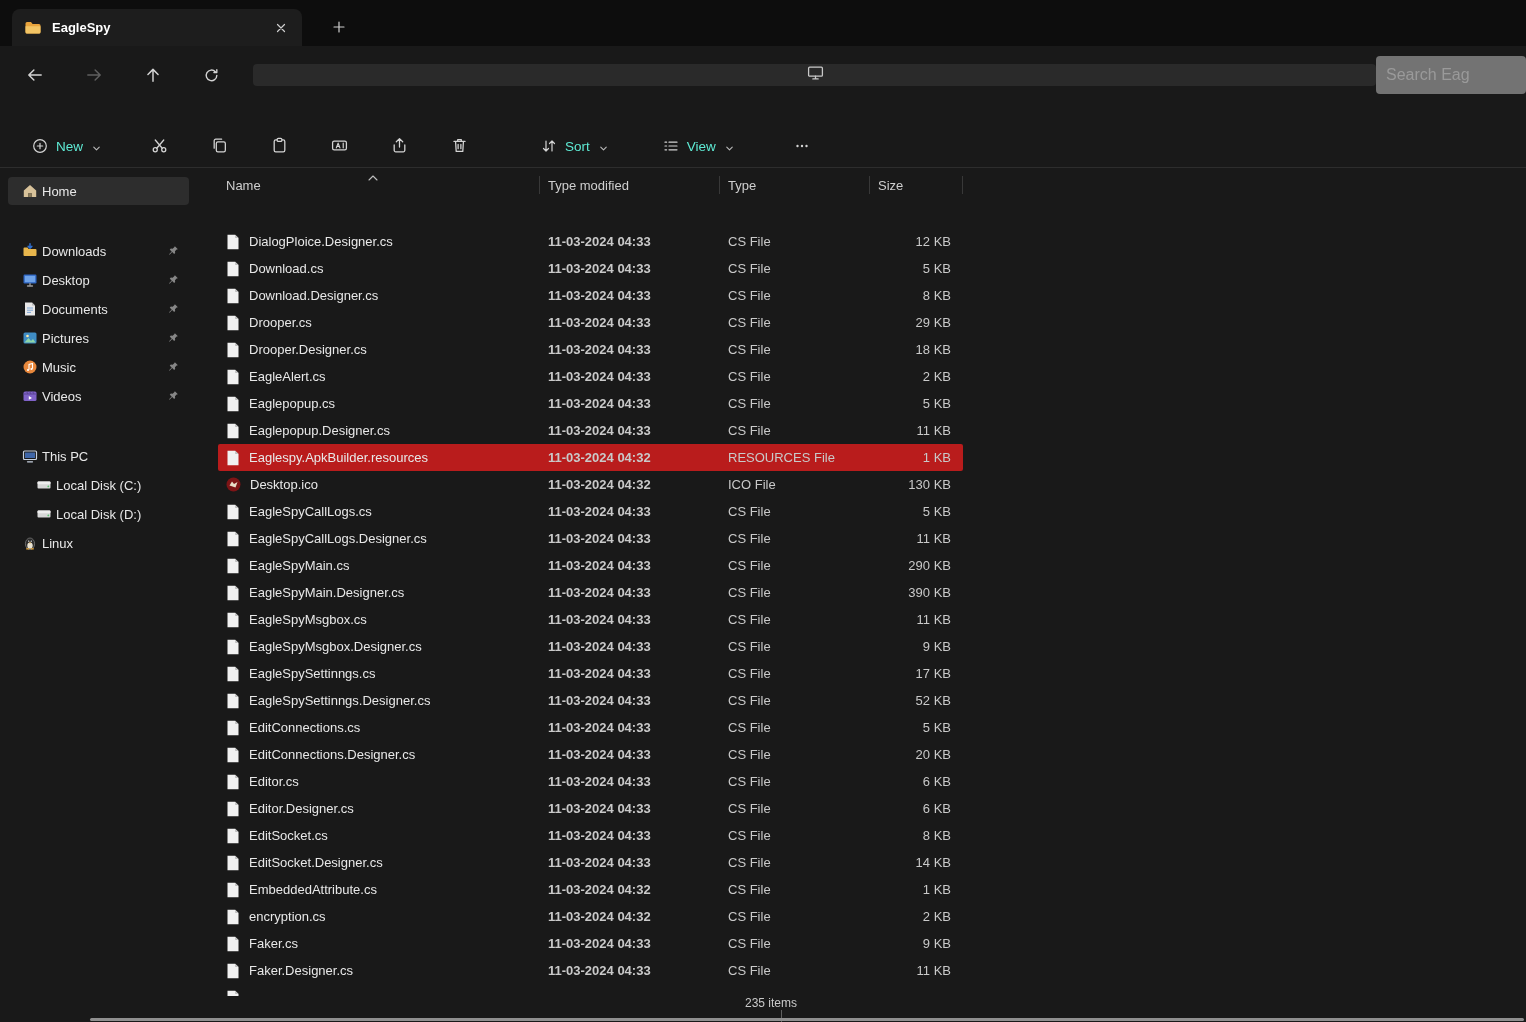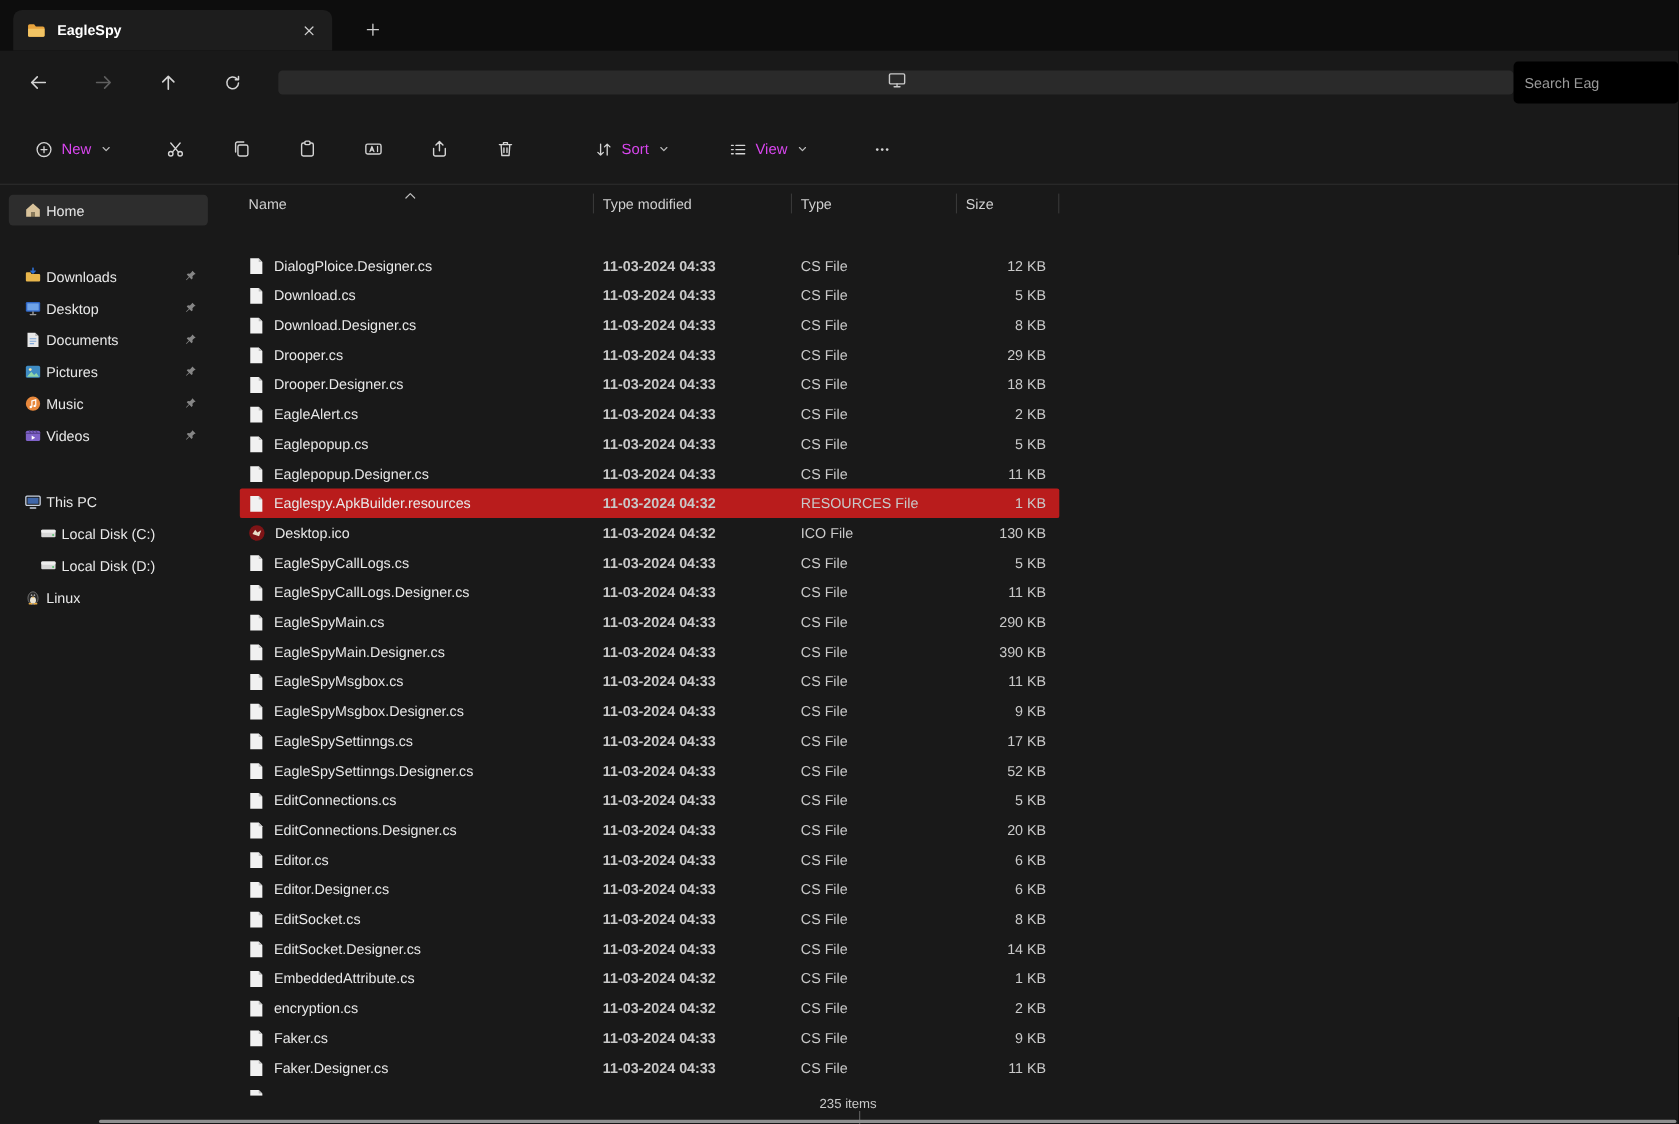--- a/index.html
+++ b/index.html
@@ -31,33 +31,33 @@
   .nav-btn.disabled svg path { stroke:#5f5f5f; }
   .address-bar {
     width:1157px; height:22px; margin-left:2px; background:#2a2a2a; border-radius:4px;
     display:flex; align-items:center; padding:0 6px 0 10px; overflow:hidden;flex-direction:column;
   }
   .crumbs { display:flex; align-items:center; }
   .crumb { font-size:14px; color:#eaeaea; padding:5px 8px; border-radius:4px; white-space:nowrap; }
   .crumb-chev { display:flex; align-items:center; padding:0 2px; }
   .addr-icon { display:flex; align-items:center; margin-right:2px; }
   .search-box {
-    width:150px; height:38px; background:#000000; border:none;
-    border-radius:4px; padding:0 10px; font-size:13px; color:#e6e6e6;
+    width:150px; height:38px; background:#737373; border:none;
+    border-radius:4px; padding:0 10px; font-size:16px; color:#e6e6e6;
     font-family:"Liberation Sans", sans-serif; outline:none;
   }
   .search-box::placeholder { color:#9a9a9a; }
   
   .toolbar {
     height:64px; display:flex; align-items:center; padding-left:20px;
     border-bottom:1px solid #2d2d2d;
   }
   .tbtn {
-    height:36px; display:flex; align-items:center; justify-content:center;
-    border-radius:4px; font-size:13.5px; color:#d946ef;
+    height:36px; display:flex; align-items:flex-end; justify-content:center;
+    border-radius:4px; font-size:13.5px; color:#5eead4;
   }
   .tbtn.labeled { padding:0 12px; gap:8px; }
   .tbtn.icon-only { width:40px; margin-right:20px; }
   .new-btn { margin-right:25px; }
   .sort-btn { margin-left:30px; }
   .view-btn { margin-left:30px; }
   .more-btn { margin-left:35px; width:40px; }
   
   .content-area { display:flex; height:854px; }
   .sidebar { width:197px; padding-top:8px; flex:none; }

